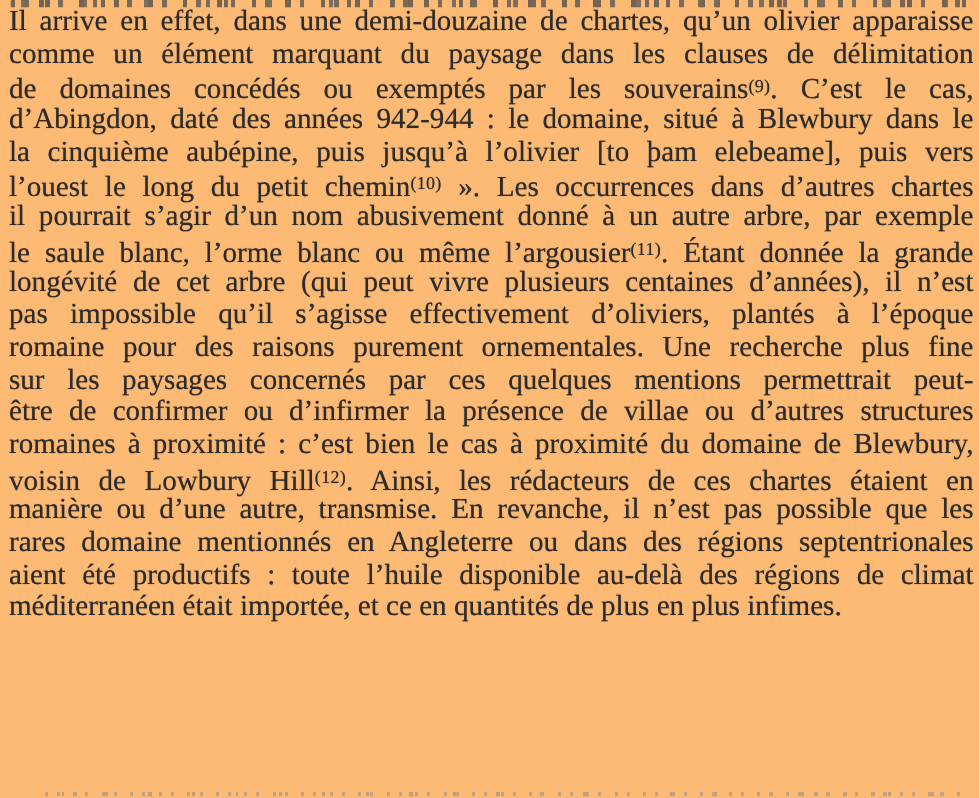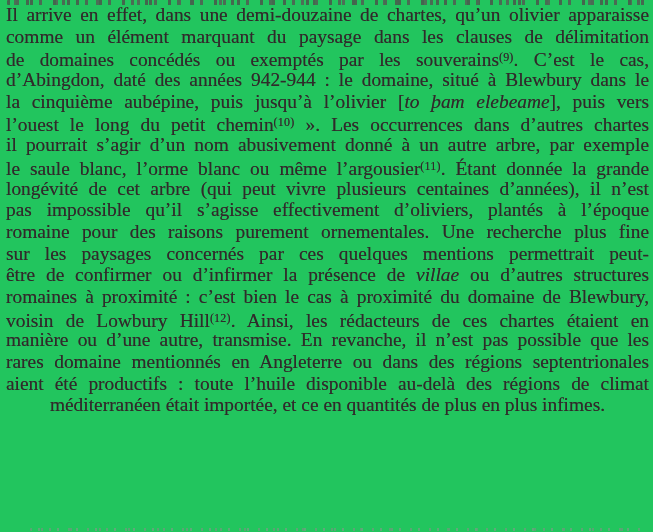--- a/index.html
+++ b/index.html
@@ -5,21 +5,21 @@
   html, body {
     margin: 0;
     padding: 0;
     background: #ffffff;
   }
   .page {
     position: relative;
     width: 653px;
     height: 532px;
     overflow: hidden;
-    background: #22c55e;
+    background: #fdba74;
     font-family: "Liberation Serif", "DejaVu Serif", serif;
   }
   
   .paragraph {
     position: absolute;
     top: 4px;
     left: 6px;
     right: 4px;
     color: #2e2c2a;
     font-size: 19.4px;
@@ -30,24 +30,23 @@
     height: 21.7px;
     overflow: visible;
     white-space: normal;
   }
   .line.j {
     text-align: justify;
     text-align-last: justify;
     text-justify: inter-word;
   }
   .line.nj {
-    text-align: center;
+    text-align: left;
   }
   .it {
-    font-style: italic;
   }
   .sup {
     font-size: 0.62em;
     vertical-align: 0.38em;
     letter-spacing: 0.2px;
   }
   
   .sliver {
     position: absolute;
     overflow: hidden;

